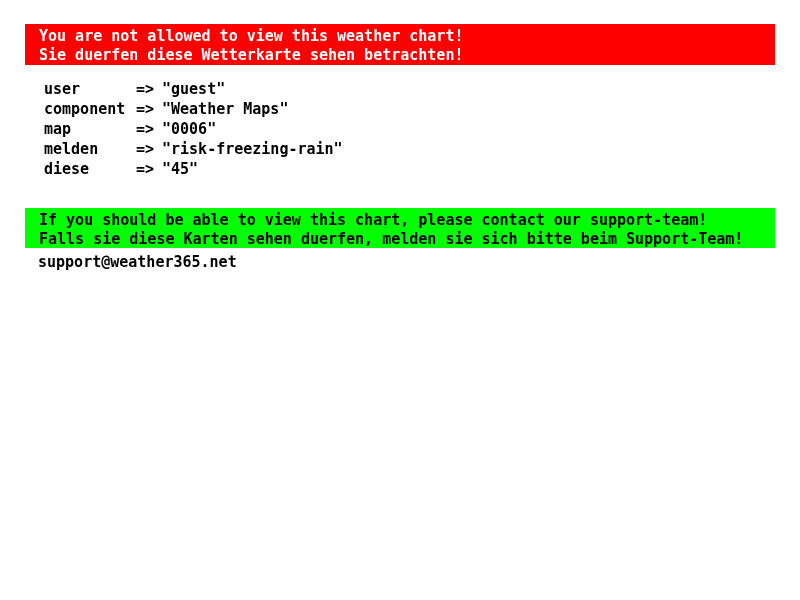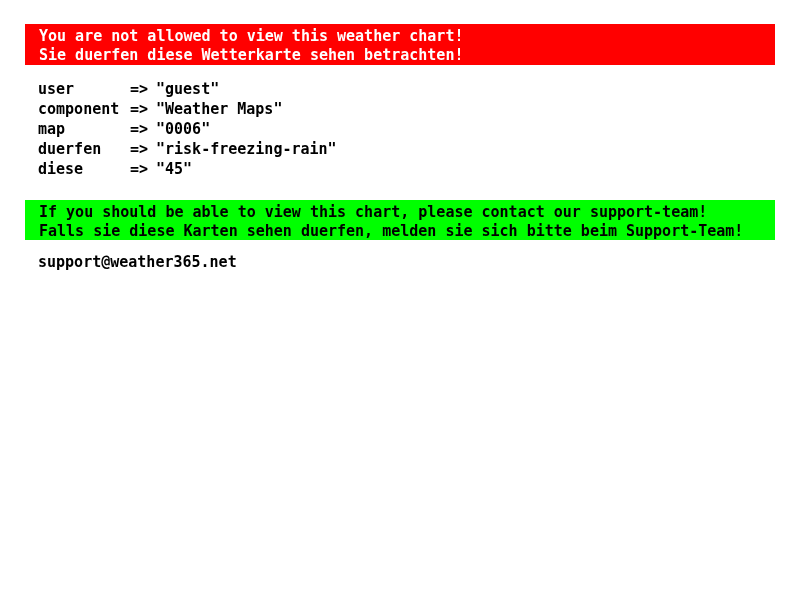--- a/index.html
+++ b/index.html
@@ -28,35 +28,36 @@
     white-space: nowrap;
     overflow: hidden;
   }
   .banner-error {
     top: 24px;
     height: 41px;
     background: #ff0000;
     color: #ffffff;
   }
   .banner-support {
-    top: 200px;
+    top: 208px;
     height: 40px;
     background: #00ff00;
     color: #000000;
   }
   .details {
     position: absolute;
     left: 38px;
     top: 79px;
     line-height: 20px;
     white-space: nowrap;
   }
   .kv-key {
     display: inline-block;
     width: 92px;
+    margin-left: 6px;
   }
   .kv-arrow {
     display: inline-block;
     width: 26px;
   }
   .footer {
     position: absolute;
     left: 38px;
     top: 252px;
     width: 737px; 
@@ -80,21 +81,21 @@
     <div class="kv-row">
       <span class="kv-key">user</span><span class="kv-arrow">=&gt;</span><span class="kv-value">"guest"</span>
     </div>
     <div class="kv-row">
       <span class="kv-key">component</span><span class="kv-arrow">=&gt;</span><span class="kv-value">"Weather Maps"</span>
     </div>
     <div class="kv-row">
       <span class="kv-key">map</span><span class="kv-arrow">=&gt;</span><span class="kv-value">"0006"</span>
     </div>
     <div class="kv-row">
-      <span class="kv-key">duerfen</span><span class="kv-arrow">=&gt;</span><span class="kv-value">"risk-freezing-rain"</span>
+      <span class="kv-key">melden</span><span class="kv-arrow">=&gt;</span><span class="kv-value">"risk-freezing-rain"</span>
     </div>
     <div class="kv-row">
       <span class="kv-key">diese</span><span class="kv-arrow">=&gt;</span><span class="kv-value">"45"</span>
     </div>
   </div>
 
   <div class="banner banner-support">
     <div>If you should be able to view this chart, please contact our support-team!</div>
     <div>Falls sie diese Karten sehen duerfen, melden sie sich bitte beim Support-Team!</div>
   </div>

